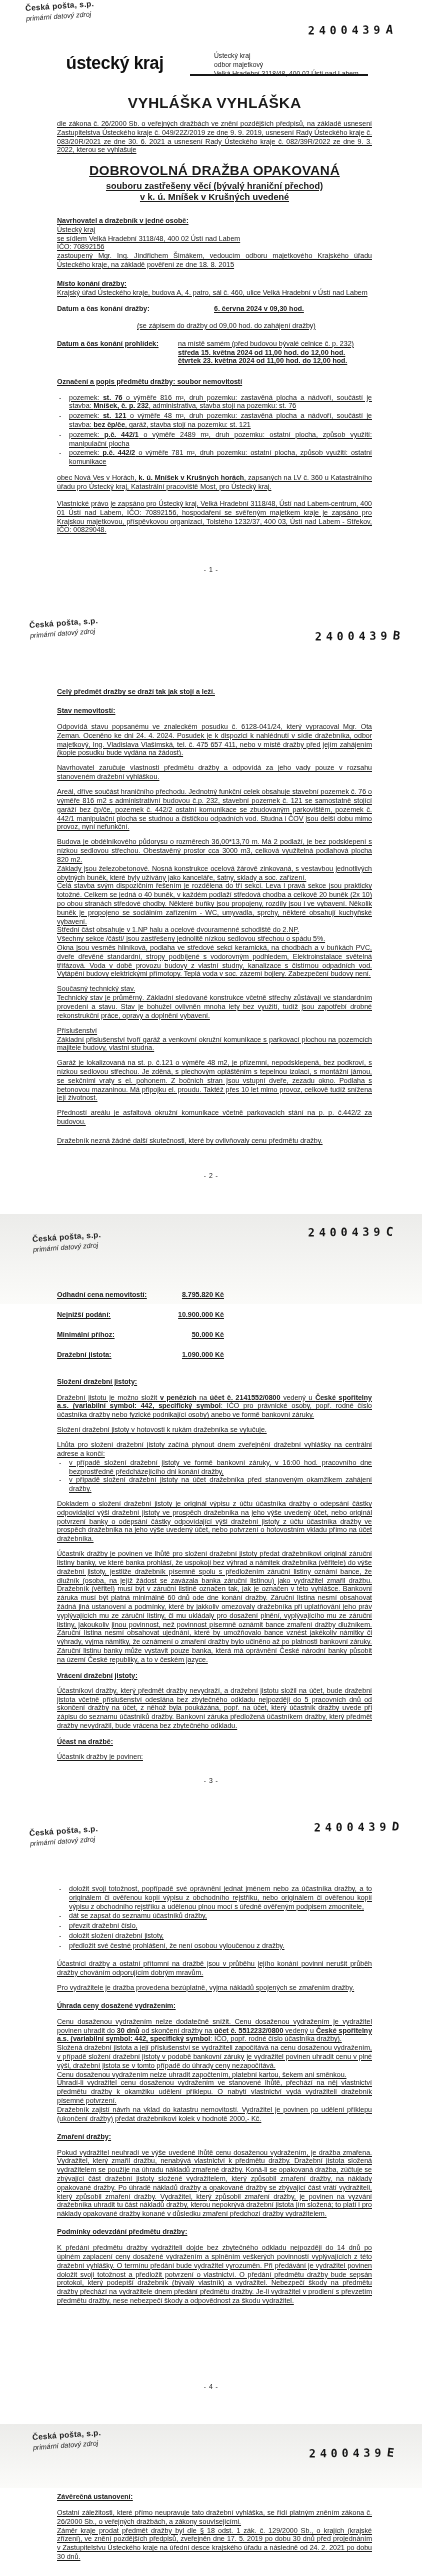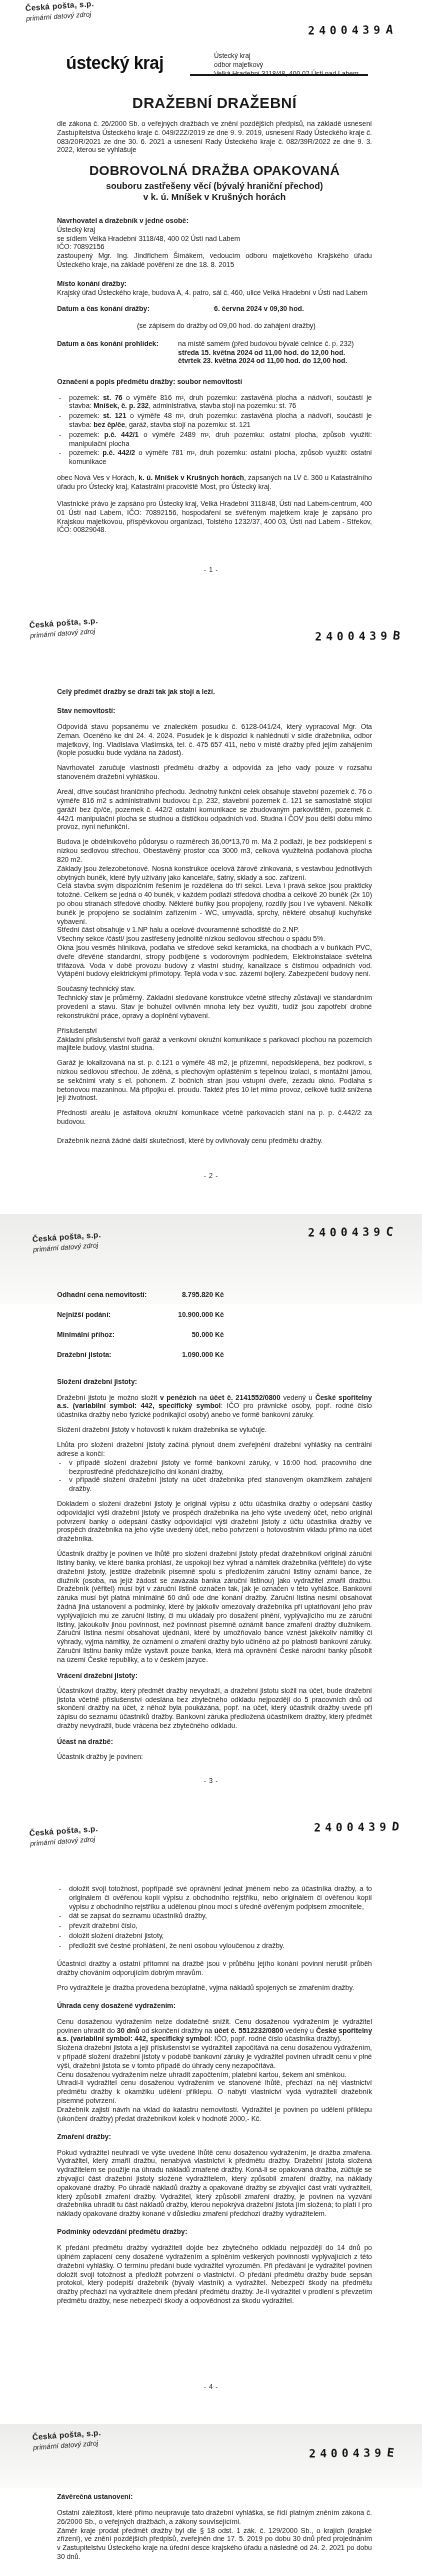--- a/index.html
+++ b/index.html
@@ -2,21 +2,21 @@
 <html style="font-size:8.2px"><head>
 <meta charset="utf-8">
 <style>
   html,body{margin:0;padding:0;background:#ffffff;}
   #doc{
     position:relative;width:422px;height:3031px;margin:0 auto;
     background:#ffffff;color:#1b1b1b;overflow:hidden;
     font-family:"Liberation Sans", sans-serif;
   }
   .band{position:absolute;left:0;width:422px;z-index:0;}
-  .flow{position:absolute;left:57px;width:315px;font-size:7px;line-height:8.8px;z-index:2;}
+  .flow{position:absolute;left:57px;width:315px;font-size:7px;line-height:8.8px;z-index:2;text-decoration:underline;}
   .para{text-align:justify;}
   .b{font-weight:700;}
   .heading{font-weight:700;}
   
   .stamp-sender{position:absolute;transform:rotate(-4deg);transform-origin:left top;color:#242424;z-index:3;}
   .stamp-sender .s1{font-weight:700;font-size:8px;letter-spacing:0.2px;}
   .stamp-sender .s2{font-style:italic;font-size:7px;margin-top:1.5px;}
   .stamp-number{position:absolute;font-family:"DejaVu Sans Mono",monospace;font-weight:700;
     font-size:11.3px;letter-spacing:4.1px;color:#161616;transform:rotate(-.6deg);z-index:3;white-space:nowrap;}
   .stamp-letter{display:inline-block;margin-left:1.5px;transform:rotate(7deg);font-size:12px;letter-spacing:0;}
@@ -60,27 +60,27 @@
   </div>
 
   <div class="logo">ústecký kraj</div>
   <div class="addr">
     <div>Ústecký kraj</div>
     <div>odbor majetkový</div>
     <div>Velká Hradební 3118/48, 400 02 Ústí nad Labem</div>
   </div>
   <div class="rule"></div>
 
-  <div class="doctitle">DRAŽEBNÍ DRAŽEBNÍ</div>
+  <div class="doctitle">VYHLÁŠKA VYHLÁŠKA</div>
 
   <div class="flow" style="top:120px;">
     <div class="para">dle zákona č. 26/2000 Sb. o veřejných dražbách ve znění pozdějších předpisů, na základě usnesení Zastupitelstva Ústeckého kraje č. 049/22Z/2019 ze dne 9. 9. 2019, usnesení Rady Ústeckého kraje č. 083/20R/2021 ze dne 30. 6. 2021 a usnesení Rady Ústeckého kraje č. 082/39R/2022 ze dne 9. 3. 2022, kterou se vyhlašuje</div>
     <div class="big-title" style="margin-top:8.2px;">DOBROVOLNÁ DRAŽBA OPAKOVANÁ</div>
     <div class="sub-title" style="margin-top:2.1px;">souboru zastřešeny věcí (bývalý hraniční přechod)</div>
-    <div class="sub-title">v k. ú. Mníšek v Krušných horách</div>
+    <div class="sub-title">v k. ú. Mníšek v Krušných uvedené</div>
 
     <div class="heading" style="margin-top:13.4px;">Navrhovatel a dražebník v jedné osobě:</div>
     <div>Ústecký kraj</div>
     <div>se sídlem Velká Hradební 3118/48, 400 02 Ústí nad Labem</div>
     <div>IČO: 70892156</div>
     <div class="para">zastoupený Mgr. Ing. Jindřichem Šimákem, vedoucím odboru majetkového Krajského úřadu Ústeckého kraje, na základě pověření ze dne 18. 8. 2015</div>
 
     <div class="heading" style="margin-top:10.3px;">Místo konání dražby:</div>
     <div class="para">Krajský úřad Ústeckého kraje, budova A, 4. patro, sál č. 460, ulice Velká Hradební v Ústí nad Labem</div>
 

